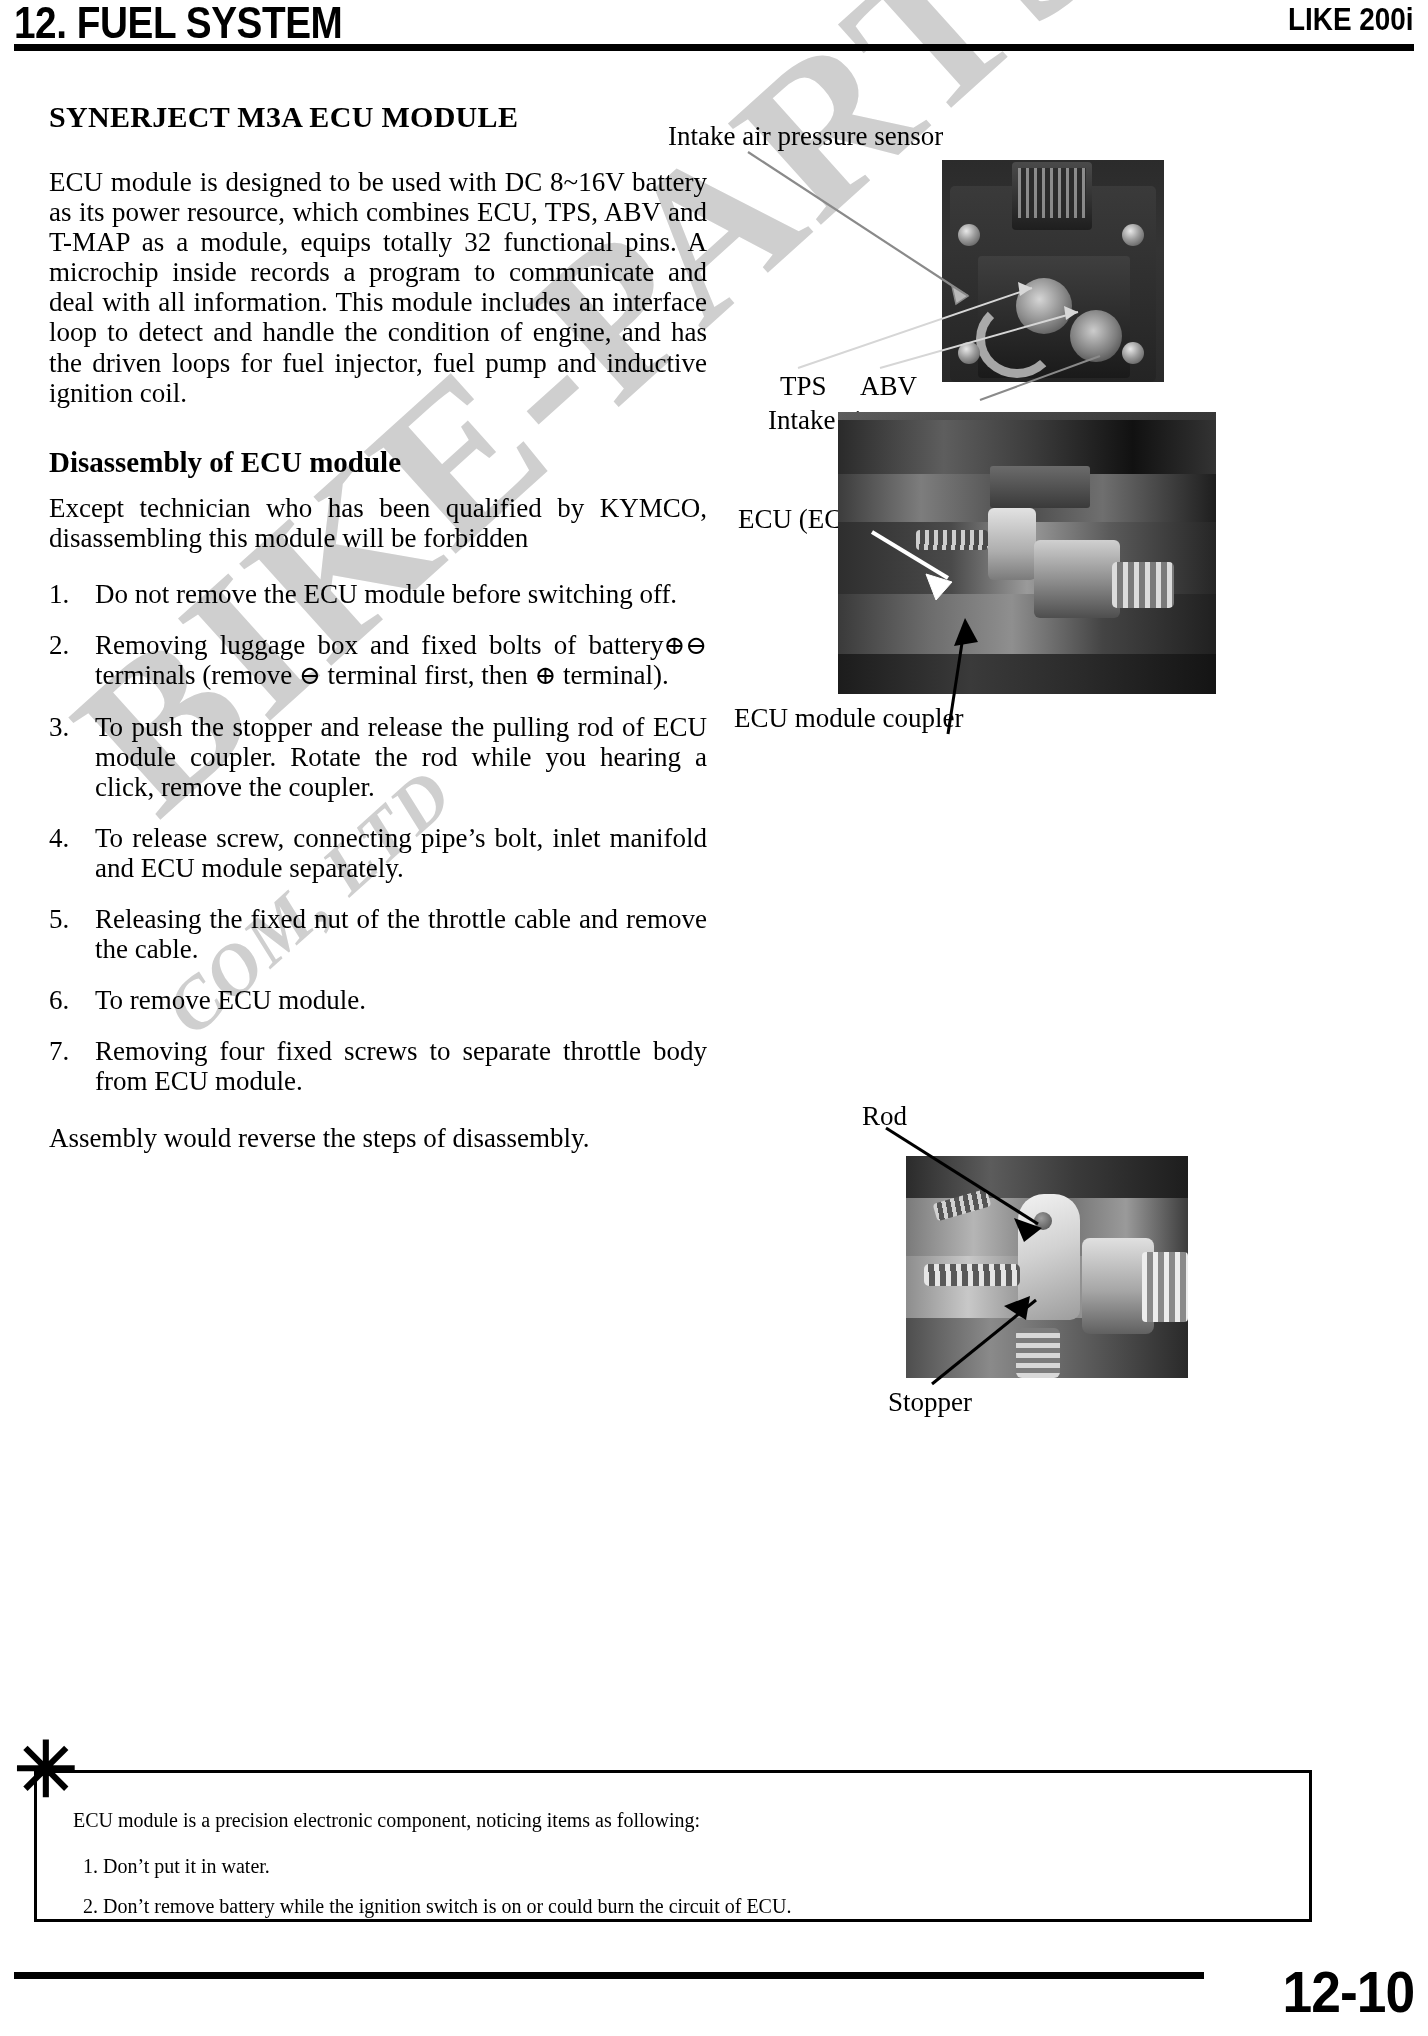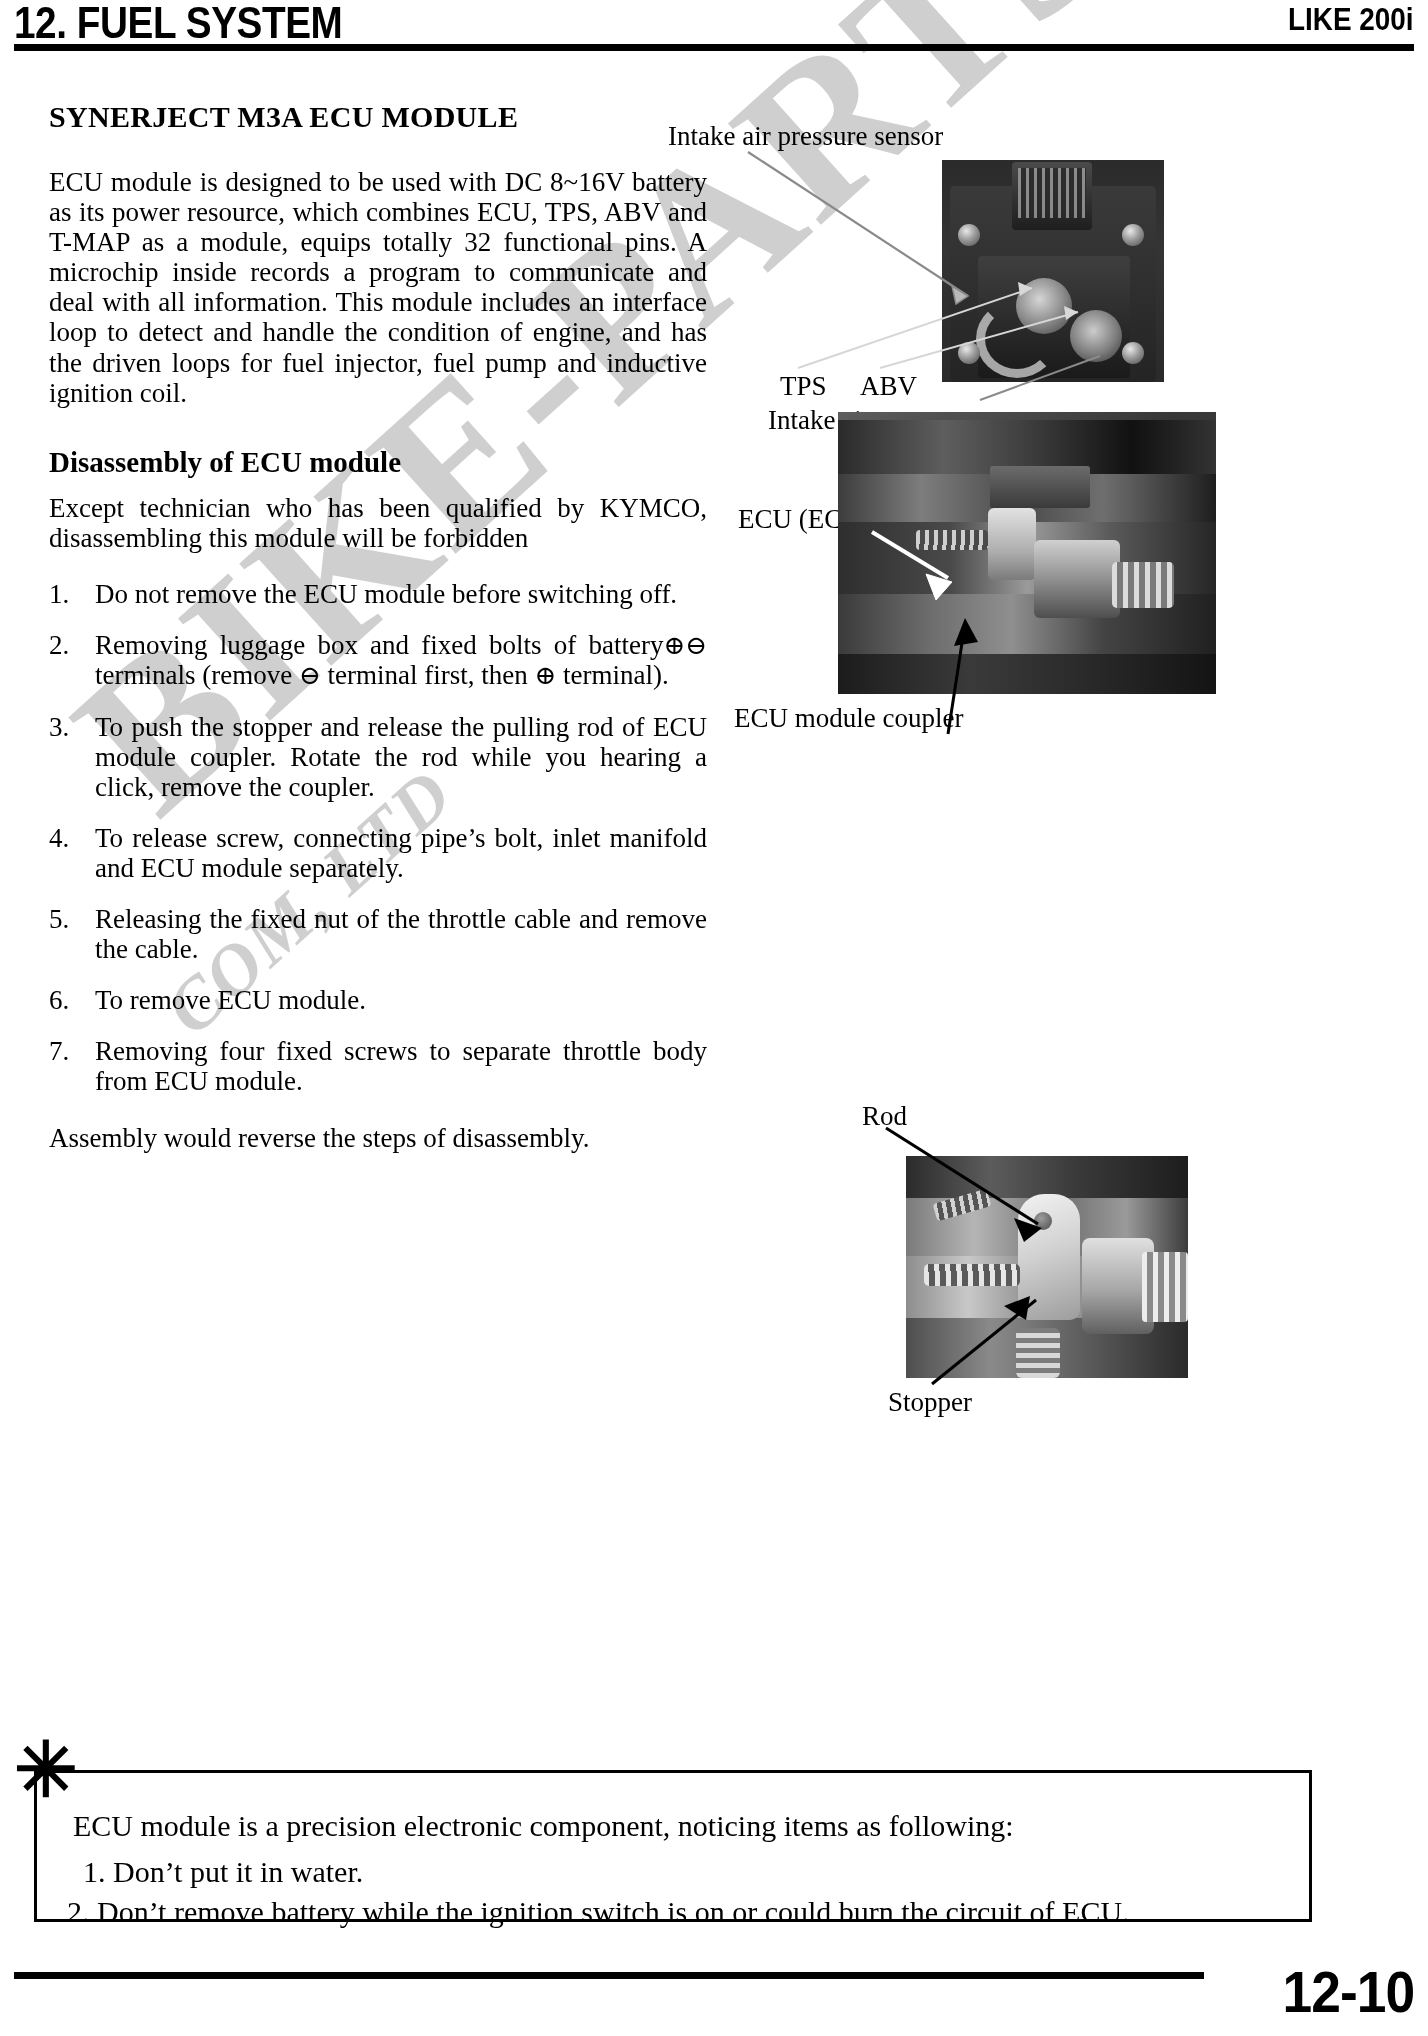--- a/index.html
+++ b/index.html
@@ -341,27 +341,27 @@
     left: 0px; top: -28px;
     font-size: 76px;
     font-weight: bold;
     line-height: 1;
     font-family: "Liberation Serif", "DejaVu Serif", serif;
     z-index: 5;
     color: #000;
   }
   .notice-line {
     position: absolute;
-    font-size: 30px;
+    font-size: 20px;
     white-space: nowrap;
     line-height: 1.1;
   }
   #nl0 { left: 36px; top: 36px; }
   #nl1 { left: 46px; top: 82px; }
-  #nl2 { left: 30px; top: 122px; }
+  #nl2 { left: 46px; top: 122px; }
 
   
   #footer-rule {
     position: absolute;
     left: 14px; top: 1972px;
     width: 1190px; height: 7px;
     background: #000;
     z-index: 3;
   }
   #page-no {

